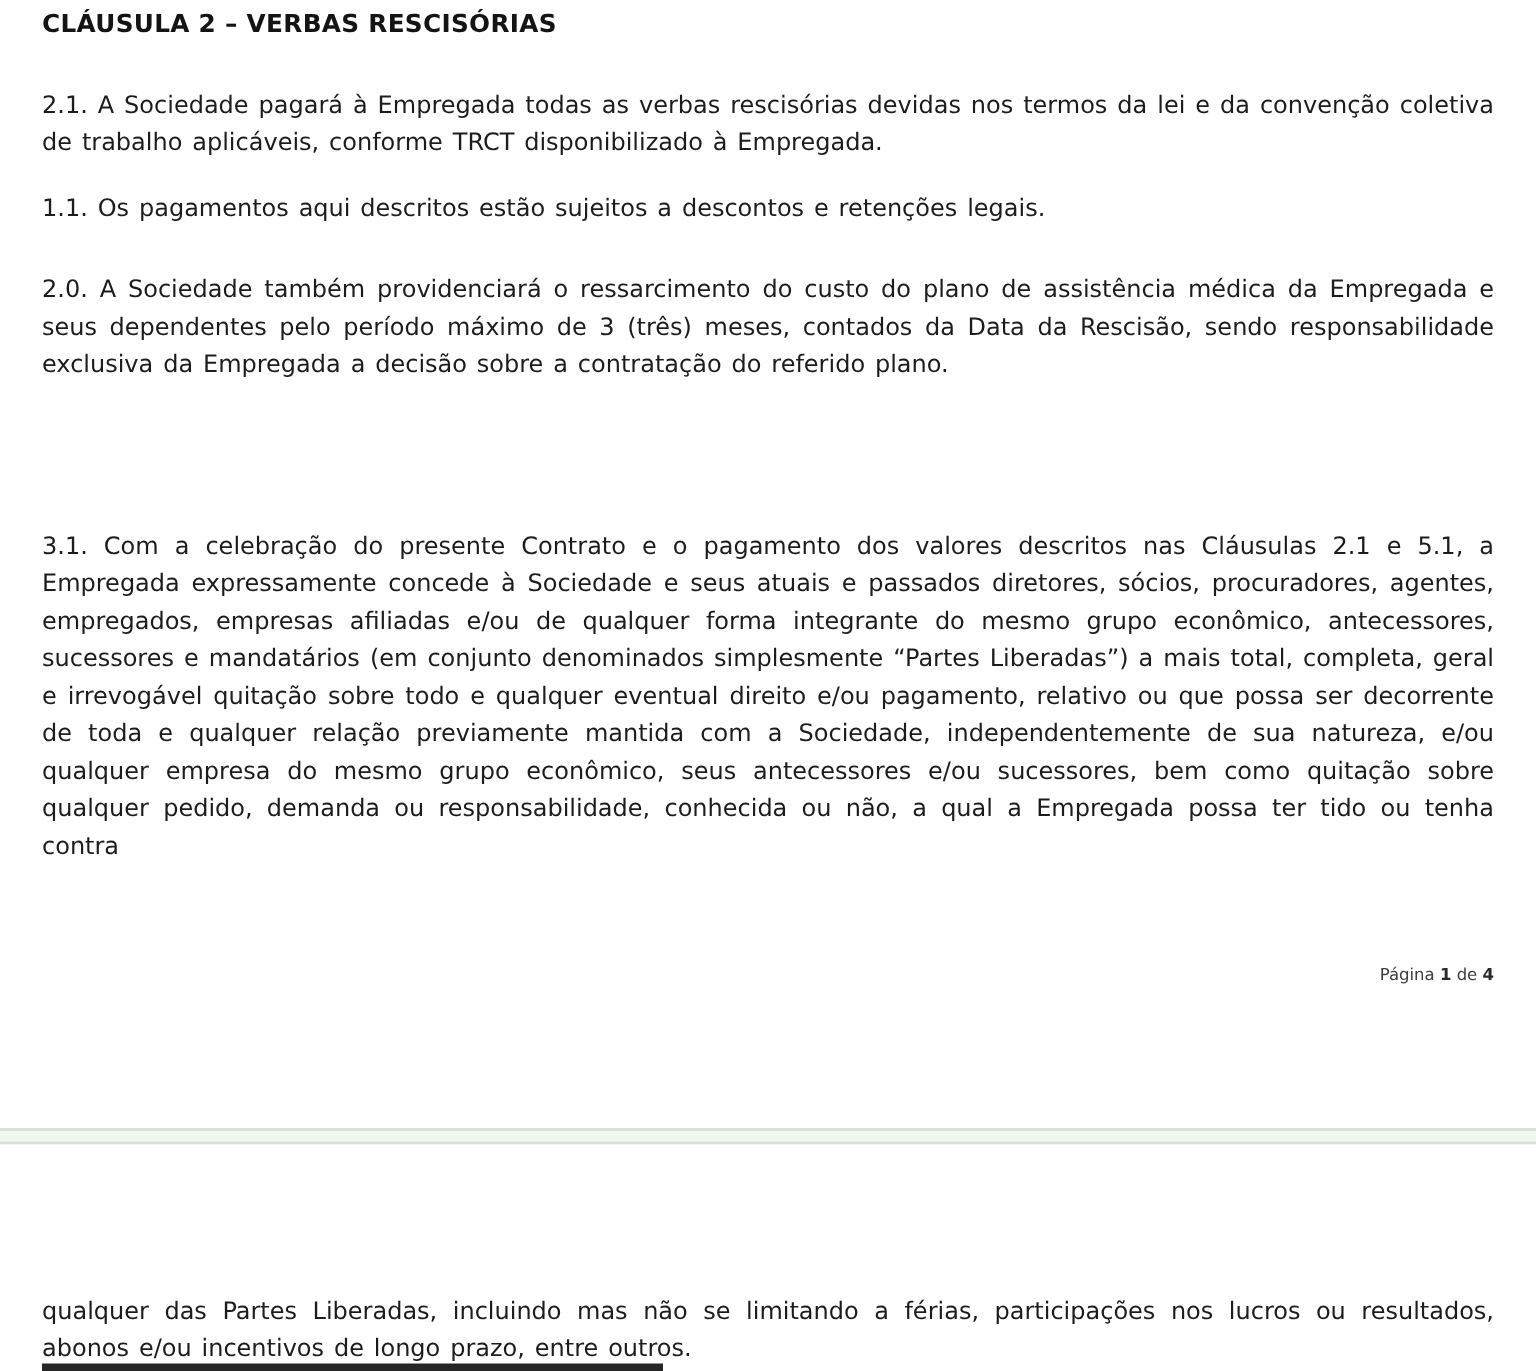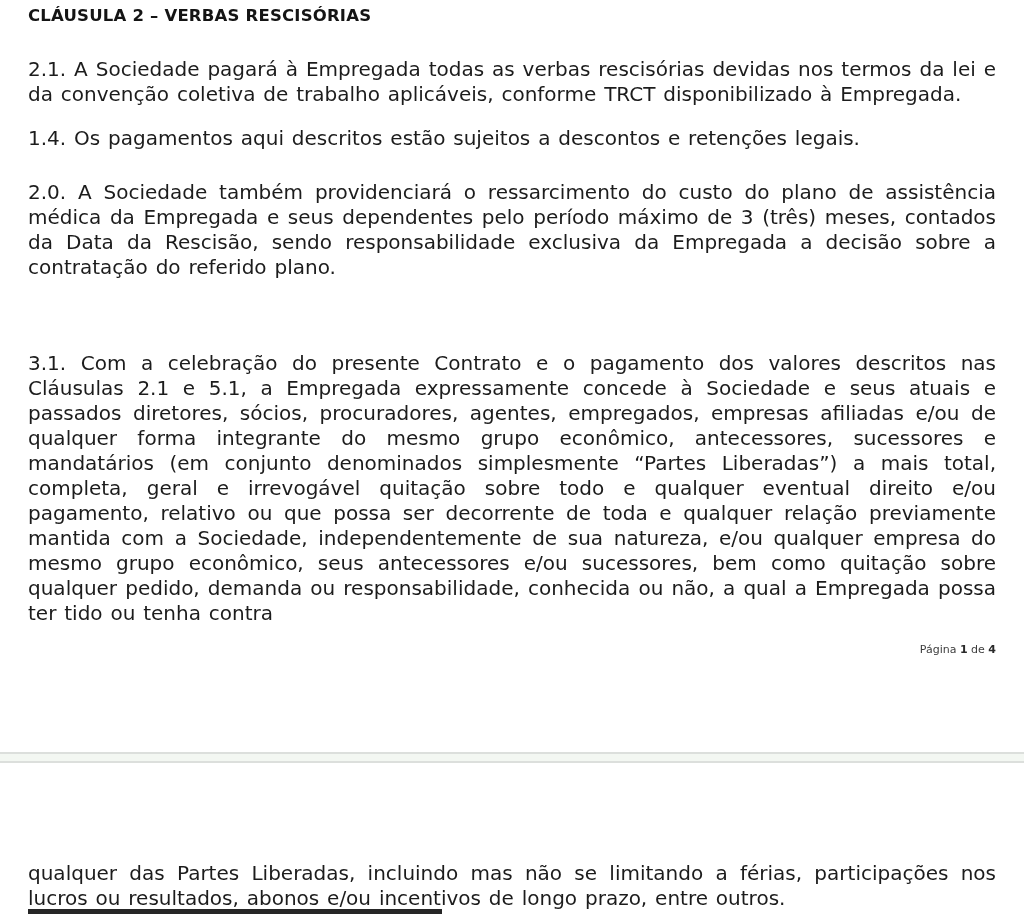--- a/index.html
+++ b/index.html
@@ -21,21 +21,21 @@
     border-top: 2px solid #dcdfdc;
     border-bottom: 2px solid #dcdfdc;
   }
   .clause-heading {
     position: absolute; left: 28px; right: 28px; margin: 0;
     font-size: 16.5px; font-weight: bold; letter-spacing: 0.2px;
     color: #141414; white-space: nowrap;
   }
   .para {
     position: absolute; left: 28px; right: 28px; margin: 0;
-    font-size: 20px; line-height: 25px;
+    font-size: 16px; line-height: 25px;
     text-align: justify; word-spacing: 1.5px;
     color: #1c1c1c;
   }
   .underline { text-underline-offset: 2px; }
   .footer {
     position: absolute; top: 643px; right: 28px;
     font-size: 11px; color: #3d3d3d;
   }
   .footer b { color: #2a2a2a; }
   .clipped-line {
@@ -47,21 +47,21 @@
 <body>
 
 <div class="canvas">
 
   <div class="page page1">
 
     <div class="clause-heading" style="top:6px">CLÁUSULA 2 – VERBAS RESCISÓRIAS</div>
 
     <p class="para" style="top:57px">2.1. A Sociedade pagará à Empregada todas as verbas rescisórias devidas nos termos da lei e da convenção coletiva de trabalho aplicáveis, conforme TRCT disponibilizado à Empregada.</p>
 
-    <p class="para" style="top:126px">1.4. Os pagamentos aqui descritos estão sujeitos a descontos e retenções legais.</p>
+    <p class="para" style="top:126px">1.1. Os pagamentos aqui descritos estão sujeitos a descontos e retenções legais.</p>
 
     <p class="para" style="top:180px">2.0. A Sociedade também providenciará o ressarcimento do custo do plano de assistência médica da Empregada e seus dependentes pelo período máximo de 3 (três) meses, contados da Data da Rescisão, sendo responsabilidade exclusiva da Empregada a decisão sobre a contratação do referido plano.</p>
 
 
     <p class="para" style="top:351px"><span>3.1. Com a celebração do presente Contrato e o pagamento dos valores descritos nas Cláusulas 2.1 e 5.1, a Empregada expressamente concede à Sociedade e seus atuais e passados diretores, sócios, procuradores, agentes, empregados, empresas afiliadas e/ou de qualquer forma integrante do mesmo grupo econômico, antecessores, sucessores e mandatários (em conjunto denominados simplesmente “</span><span class="underline">Partes Liberadas</span><span>”) a mais total, completa, geral e irrevogável quitação sobre todo e qualquer eventual direito e/ou pagamento, relativo ou que possa ser decorrente de toda e qualquer relação previamente mantida com a Sociedade, independentemente de sua natureza, e/ou qualquer empresa do mesmo grupo econômico, seus antecessores e/ou sucessores, bem como quitação sobre qualquer pedido, demanda ou responsabilidade, conhecida ou não, a qual a Empregada possa ter tido ou tenha contra</span></p>
 
     <div class="footer"><span>Página</span> <b>1</b> <span>de</span> <b>4</b></div>
 
   </div>
 

